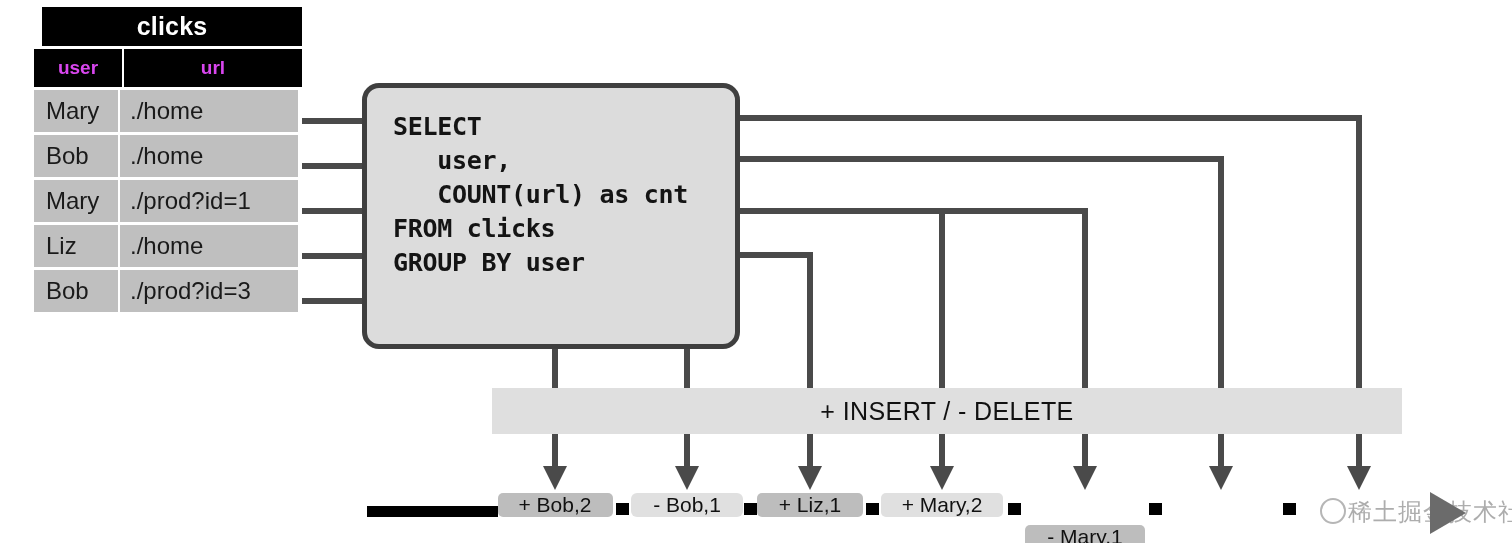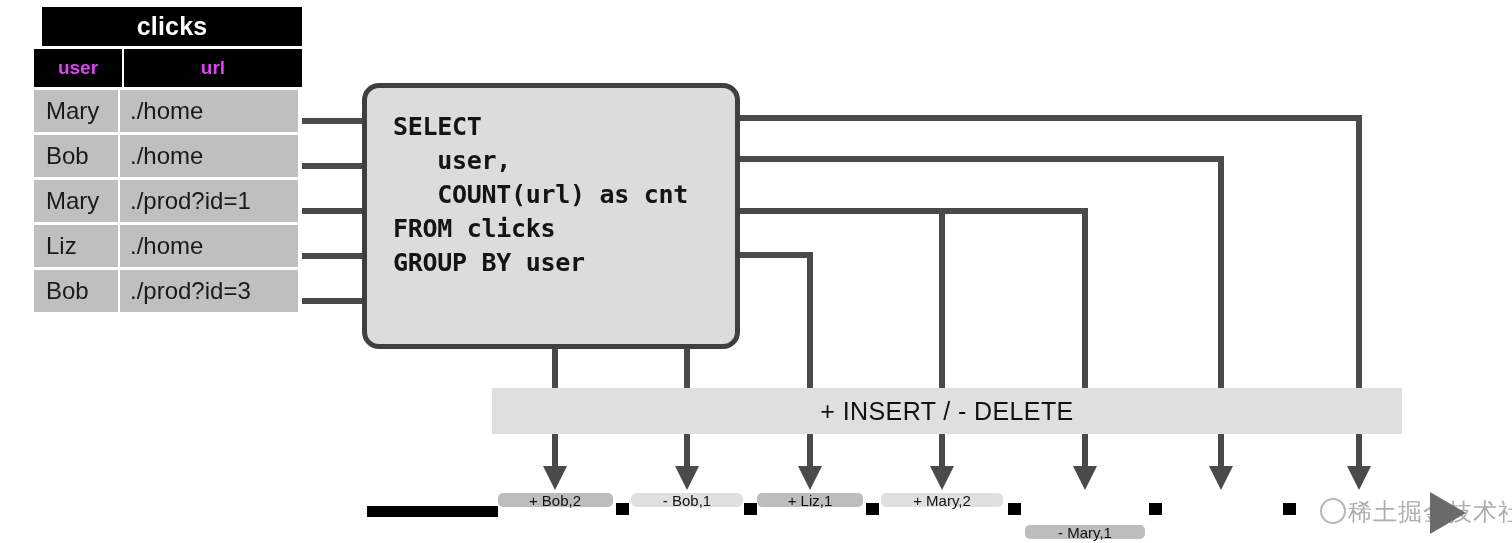--- a/index.html
+++ b/index.html
@@ -56,23 +56,23 @@
     display:flex;align-items:center;justify-content:center;
   }
   .band-label{font-size:25px;color:#111;letter-spacing:.4px;}
 
   
   .timeline{
     position:absolute;left:367px;top:506px;width:131px;height:11px;background:#000;
   }
   .stream{position:absolute;left:0;top:0;width:1512px;height:543px;}
   .sbox{
-    position:absolute;top:493px;height:14px;border-radius:5px;
+    position:absolute;top:493px;height:24px;border-radius:5px;
     display:flex;align-items:center;justify-content:center;
-    font-size:15px;color:#111;white-space:nowrap;
+    font-size:21px;color:#111;white-space:nowrap;
   }
   .sdot{position:absolute;top:503px;width:13px;height:12px;background:#000;}
 
   
   .wm{
     position:absolute;left:1318px;top:492px;width:194px;height:42px;
     pointer-events:none;opacity:.62;
   }
   .wm-text{
     position:absolute;left:30px;top:4px;font-size:24px;color:#7b7b7b;

